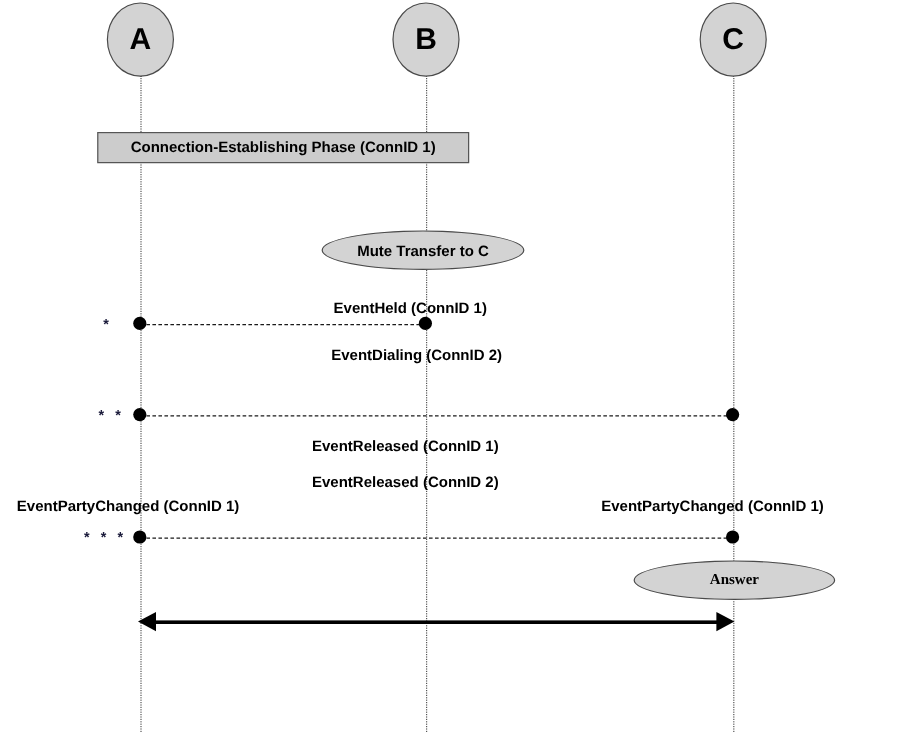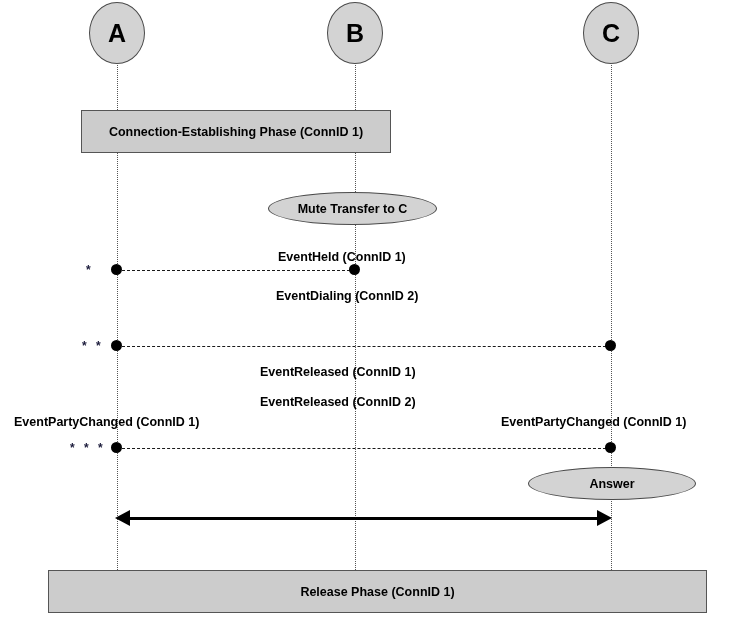--- a/index.html
+++ b/index.html
@@ -122,21 +122,21 @@
   <div class="actor-head" style="left:89px; top:2px;">
     <span>A</span>
   </div>
   <div class="actor-head" style="left:327px; top:2px;">
     <span>B</span>
   </div>
   <div class="actor-head" style="left:583px; top:2px;">
     <span>C</span>
   </div>
 
-  <div class="phase-box" style="left:81px; top:110px; width:310px; height:43px;">
+  <div class="phase-box" style="left:81px; top:110px; width:310px; height:26px;">
     <span>Connection-Establishing Phase (ConnID 1)</span>
   </div>
 
   <div class="note-ellipse" style="left:268px; top:192px; width:169px; height:33px;">
     <span>Mute Transfer to C</span>
   </div>
 
   <div class="evt-label" style="left:278px; top:250px;">EventHeld (ConnID 1)</div>
   <div class="msg-line" style="left:117px; top:270px; width:238px;"></div>
   <div class="dot" style="left:111px; top:264px;"></div>
@@ -153,26 +153,23 @@
   <div class="evt-label" style="left:260px; top:365px;">EventReleased (ConnID 1)</div>
   <div class="evt-label" style="left:260px; top:395px;">EventReleased (ConnID 2)</div>
 
   <div class="evt-label" style="left:14px; top:415px;">EventPartyChanged (ConnID 1)</div>
   <div class="evt-label" style="left:501px; top:415px;">EventPartyChanged (ConnID 1)</div>
   <div class="msg-line" style="left:117px; top:448px; width:494px;"></div>
   <div class="dot" style="left:111px; top:442px;"></div>
   <div class="dot" style="left:605px; top:442px;"></div>
   <div class="asterisks" style="left:70px; top:441px;">* * *</div>
 
-  <div class="note-ellipse" style="left:528px; top:467px; width:168px; height:33px;">
+  <div class="note-ellipse" style="left:528px; top:467px; width:168px; height:33px;font-family:Liberation Serif, serif;">
     <span>Answer</span>
   </div>
 
   <div class="solid-arrow" style="left:130px; top:517px; width:469px;"></div>
   <div class="arrowhead left" style="left:115px; top:510px;"></div>
   <div class="arrowhead right" style="left:597px; top:510px;"></div>
 
 
-  <div class="phase-box" style="left:48px; top:570px; width:659px; height:43px;">
-    <span>Release Phase (ConnID 1)</span>
-  </div>
 
 </div>
 
 </body></html>

